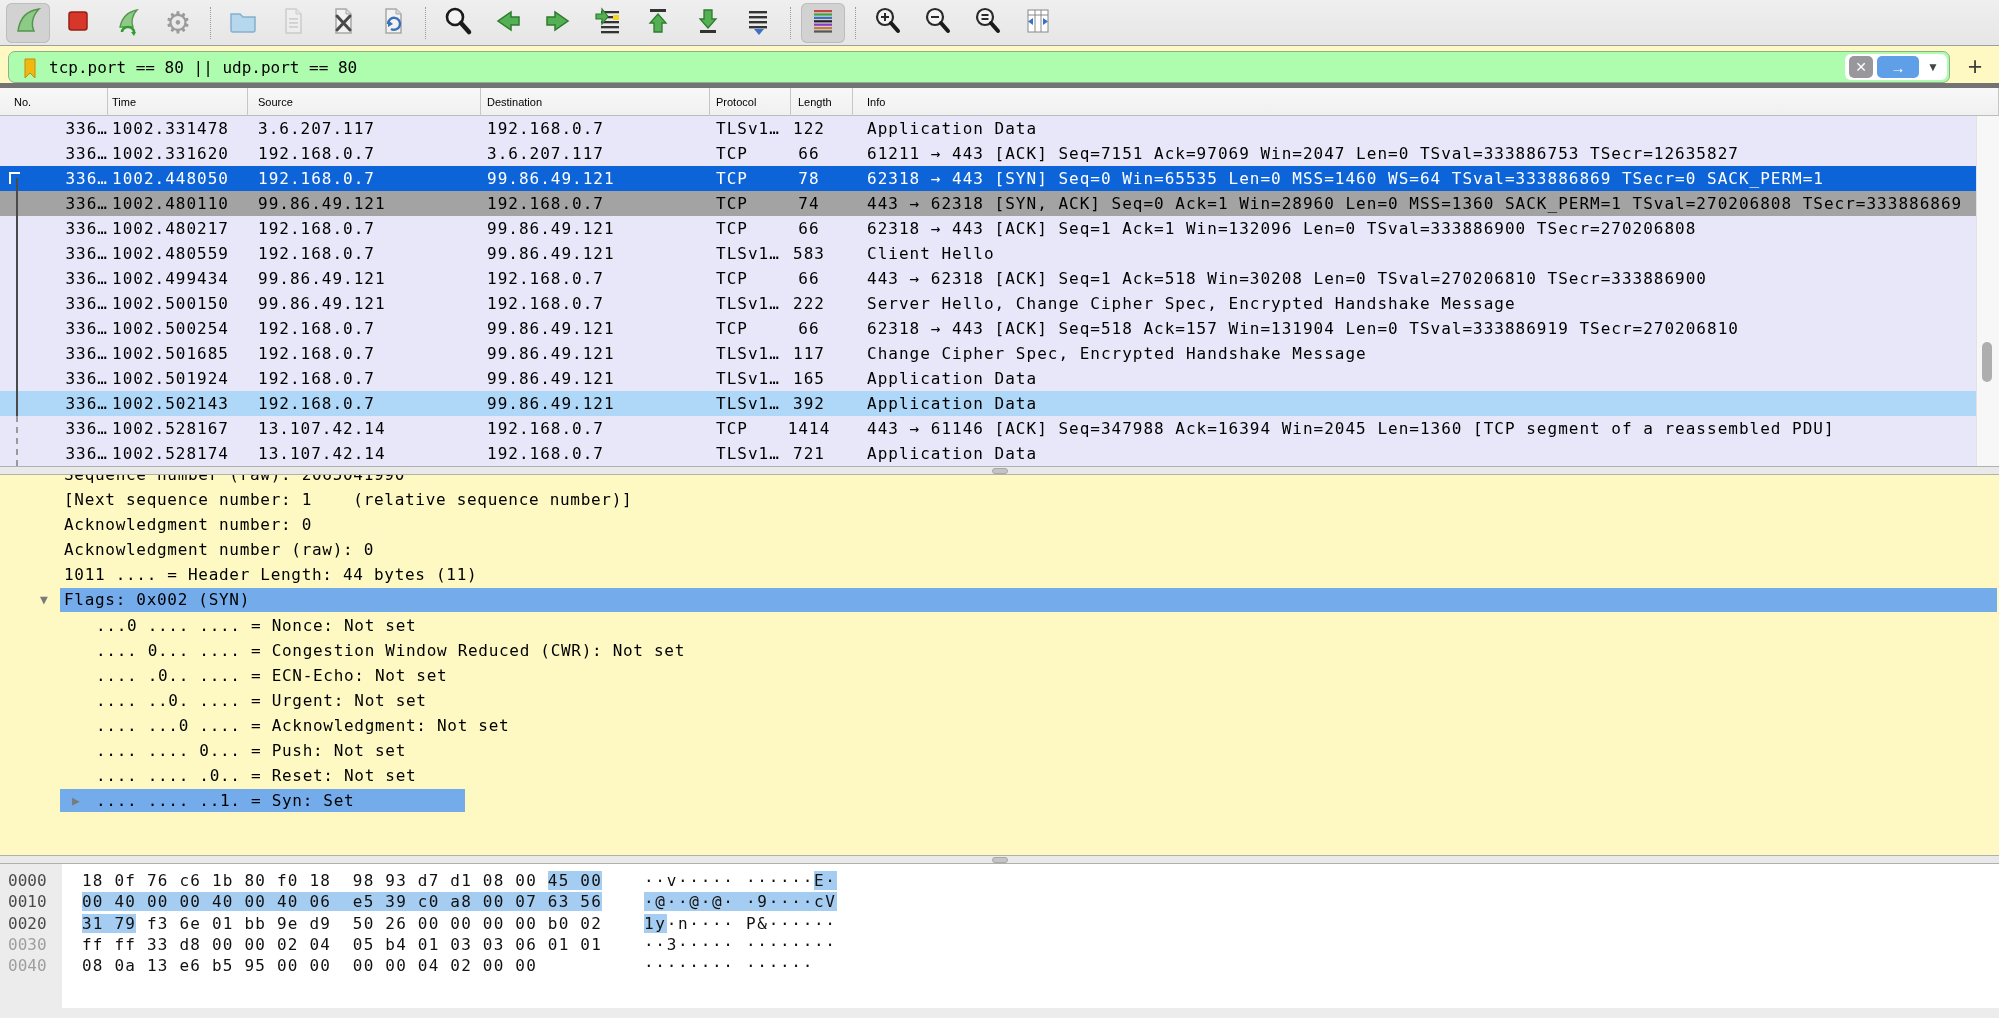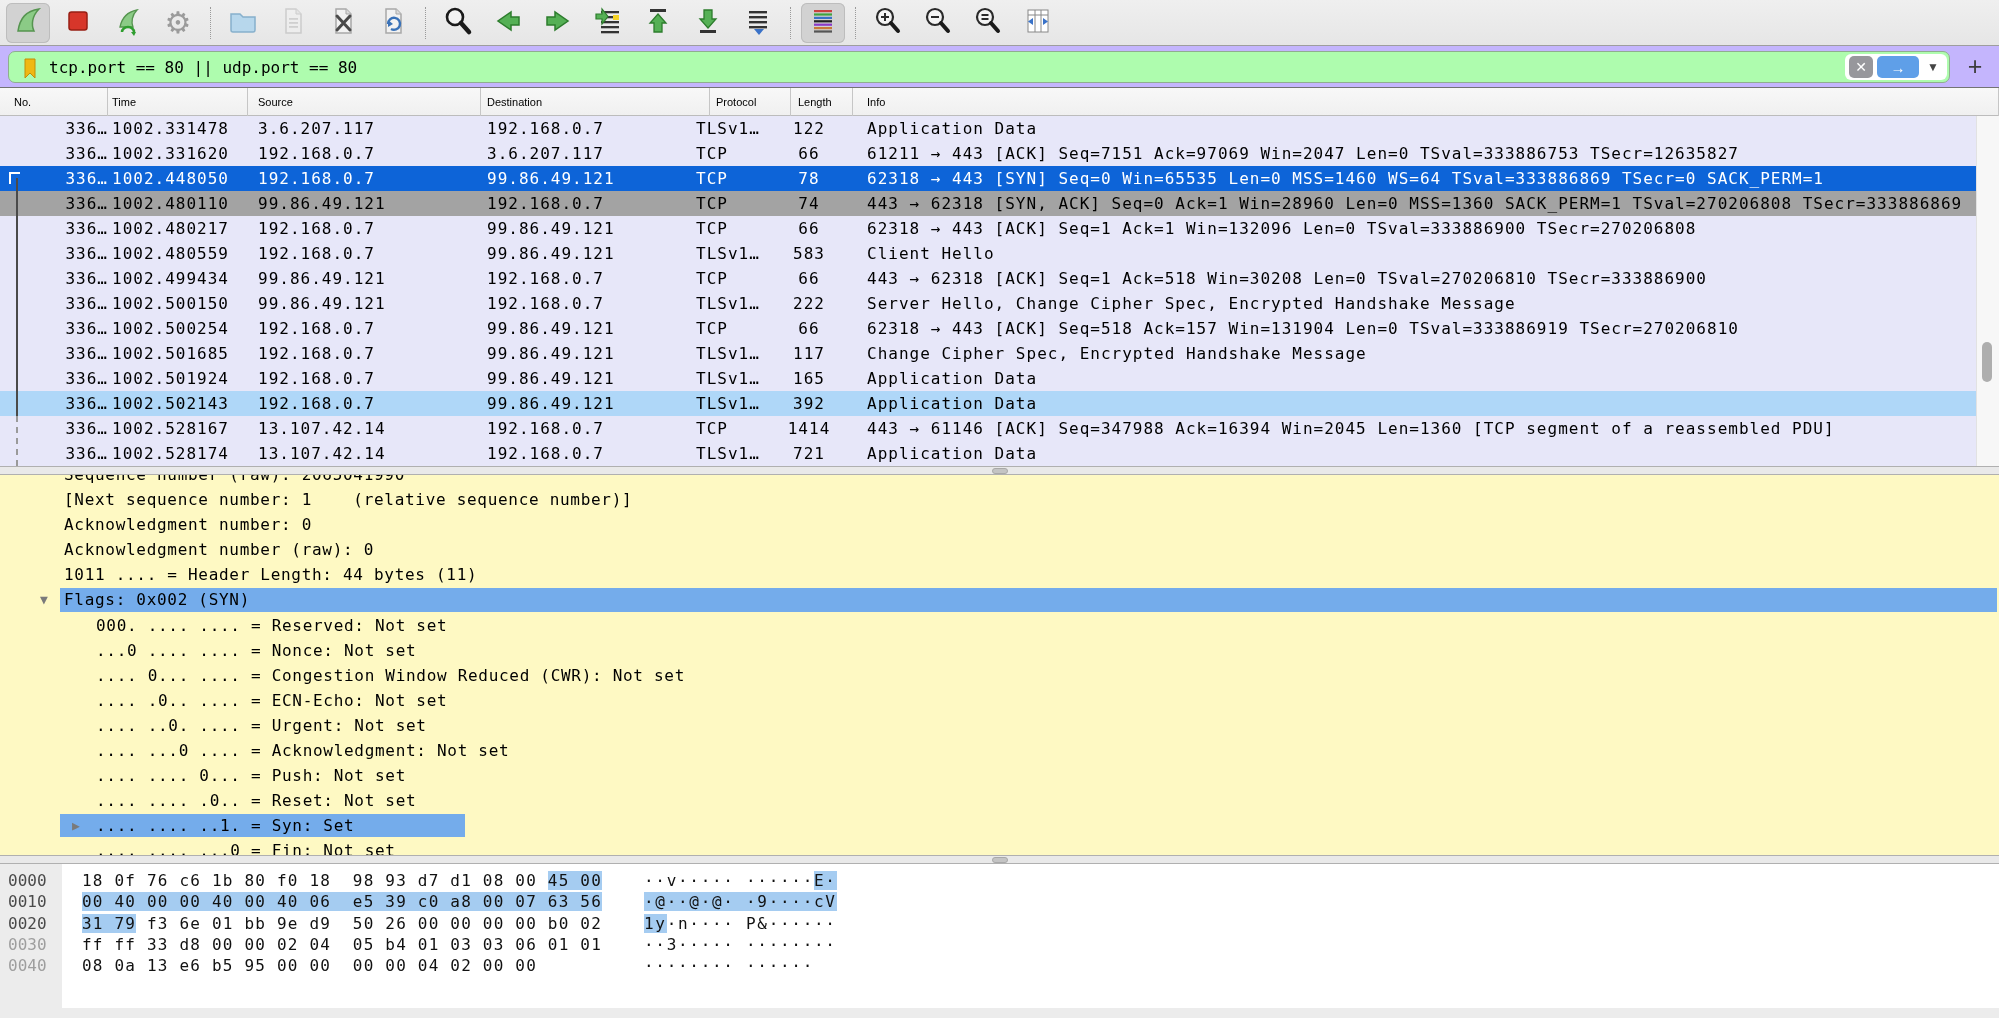--- a/index.html
+++ b/index.html
@@ -11,21 +11,21 @@
   #toolbar { height:46px; background:linear-gradient(#efefef,#e6e6e6);
              border-bottom:1px solid #9e9e9e; display:flex; align-items:center; padding-left:6px; }
   .tbtn { width:44px; height:40px; margin-right:6px; display:flex; align-items:center;
           justify-content:center; border-radius:6px; }
   .tbtn.pressed { background:#d2d2d2; box-shadow:inset 0 0 0 1px #bdbdbd; }
   .tbtn.disabled { opacity:.45; }
   .tsep { width:1px; height:32px; margin:0 10px 0 4px; border-left:1px dotted #9a9a9a; }
   .glyph { line-height:1; }
 
   
-  #filterbar { height:42px; background:#c4b5fd; border-bottom:1px solid #737373;
+  #filterbar { height:42px; background:#fef9c3; border-bottom:5px solid #737373;
                position:relative; display:flex; align-items:center; }
   #filterInput { position:absolute; left:8px; top:5px; height:32px; width:1942px;
                  background:#aefcae; border:1px solid #8fae8f; border-radius:7px;
                  display:flex; align-items:center; font-size:16px; color:#000; }
   #filterText { margin-left:40px; white-space:nowrap; }
   #bookmarkIcon { position:absolute; left:12px; top:6px; }
   #filterBtns { position:absolute; right:2px; top:2px; height:26px; background:#ffffff;
                 border-radius:6px; display:flex; align-items:center; padding:0 4px; gap:4px; }
   #clearBtn { width:24px; height:22px; background:#97979c; border-radius:5px; color:#fff;
               font-size:14px; display:flex; align-items:center; justify-content:center; }
@@ -45,21 +45,21 @@
           font-family:"DejaVu Sans Mono", monospace; font-size:16px; letter-spacing:1px;
           color:#000; white-space:nowrap; }
   .prow span { position:absolute; top:0; white-space:pre; }
   .prow.sel  { background:#0d64d8; color:#fff; }
   .prow.gray { background:#a3a3a3; }
   .prow.blue { background:#afd7f8; }
   .c-no   { left:0; width:108px; text-align:right; }
   .c-time { left:112px; }
   .c-src  { left:258px; }
   .c-dst  { left:487px; }
-  .c-pro  { left:696px; }
+  .c-pro  { left:716px; }
   .c-len  { left:770px; width:78px; text-align:center; }
   .c-inf  { left:867px; }
   #convBracket { position:absolute; left:9px; width:11px; height:12px;
                  border-left:2px solid #fff; border-top:2px solid #fff; }
   #convSolid  { position:absolute; left:16px; width:0; border-left:2px solid #4a4a4a; }
   #convDashed { position:absolute; left:16px; width:0; border-left:2px dashed #9a9a9a; }
   #plscroll { position:absolute; right:0; top:0; width:23px; height:100%;
               background:#f7f7f7; border-left:1px solid #e2e2e2; }
   #plthumb { position:absolute; left:5px; width:10px; border-radius:5px; background:#aeaeae; }
 
@@ -410,30 +410,28 @@
   </div>
 
 <div id="details">
   <div id="detailsInner">
       <div class="drow ind1"><span class="txt">Sequence number (raw): 2065041990</span></div>
       <div class="drow ind1"><span class="txt">[Next sequence number: 1    (relative sequence number)]</span></div>
       <div class="drow ind1"><span class="txt">Acknowledgment number: 0</span></div>
       <div class="drow ind1"><span class="txt">Acknowledgment number (raw): 0</span></div>
       <div class="drow ind1"><span class="txt">1011 .... = Header Length: 44 bytes (11)</span></div>
       <div class="drow ind1"><div class="dhl" style="left: 60px; right: 2px;"></div><span class="exp open">▼</span><span class="txt">Flags: 0x002 (SYN)</span></div>
-      <div class="drow ind2"><span class="txt">000. .... .... = Reserved: Not set</span></div>
       <div class="drow ind2"><span class="txt">...0 .... .... = Nonce: Not set</span></div>
       <div class="drow ind2"><span class="txt">.... 0... .... = Congestion Window Reduced (CWR): Not set</span></div>
       <div class="drow ind2"><span class="txt">.... .0.. .... = ECN-Echo: Not set</span></div>
       <div class="drow ind2"><span class="txt">.... ..0. .... = Urgent: Not set</span></div>
       <div class="drow ind2"><span class="txt">.... ...0 .... = Acknowledgment: Not set</span></div>
       <div class="drow ind2"><span class="txt">.... .... 0... = Push: Not set</span></div>
       <div class="drow ind2"><span class="txt">.... .... .0.. = Reset: Not set</span></div>
       <div class="drow ind2"><div class="dhl" style="left: 60px; width: 405px;"></div><span class="exp closed">▶</span><span class="txt">.... .... ..1. = Syn: Set</span></div>
-      <div class="drow ind2"><span class="txt">.... .... ...0 = Fin: Not set</span></div>
     </div>
 </div>
 
 <div class="splitter">
     <div class="grip"></div>
   </div>
 
 <div id="hexpane">
   <div id="offsetStrip"></div>
 <div class="hrow" style="top: 6px; left: 0px; width: 1999px;"><span class="hoff">0000</span><span class="hbytes"><span>18 0f 76 c6 1b 80 f0 18  98 93 d7 d1 08 00 </span><span class="hl">45 00</span></span><span class="hascii"><span>··v····· ······</span><span class="hl">E·</span></span></div>

